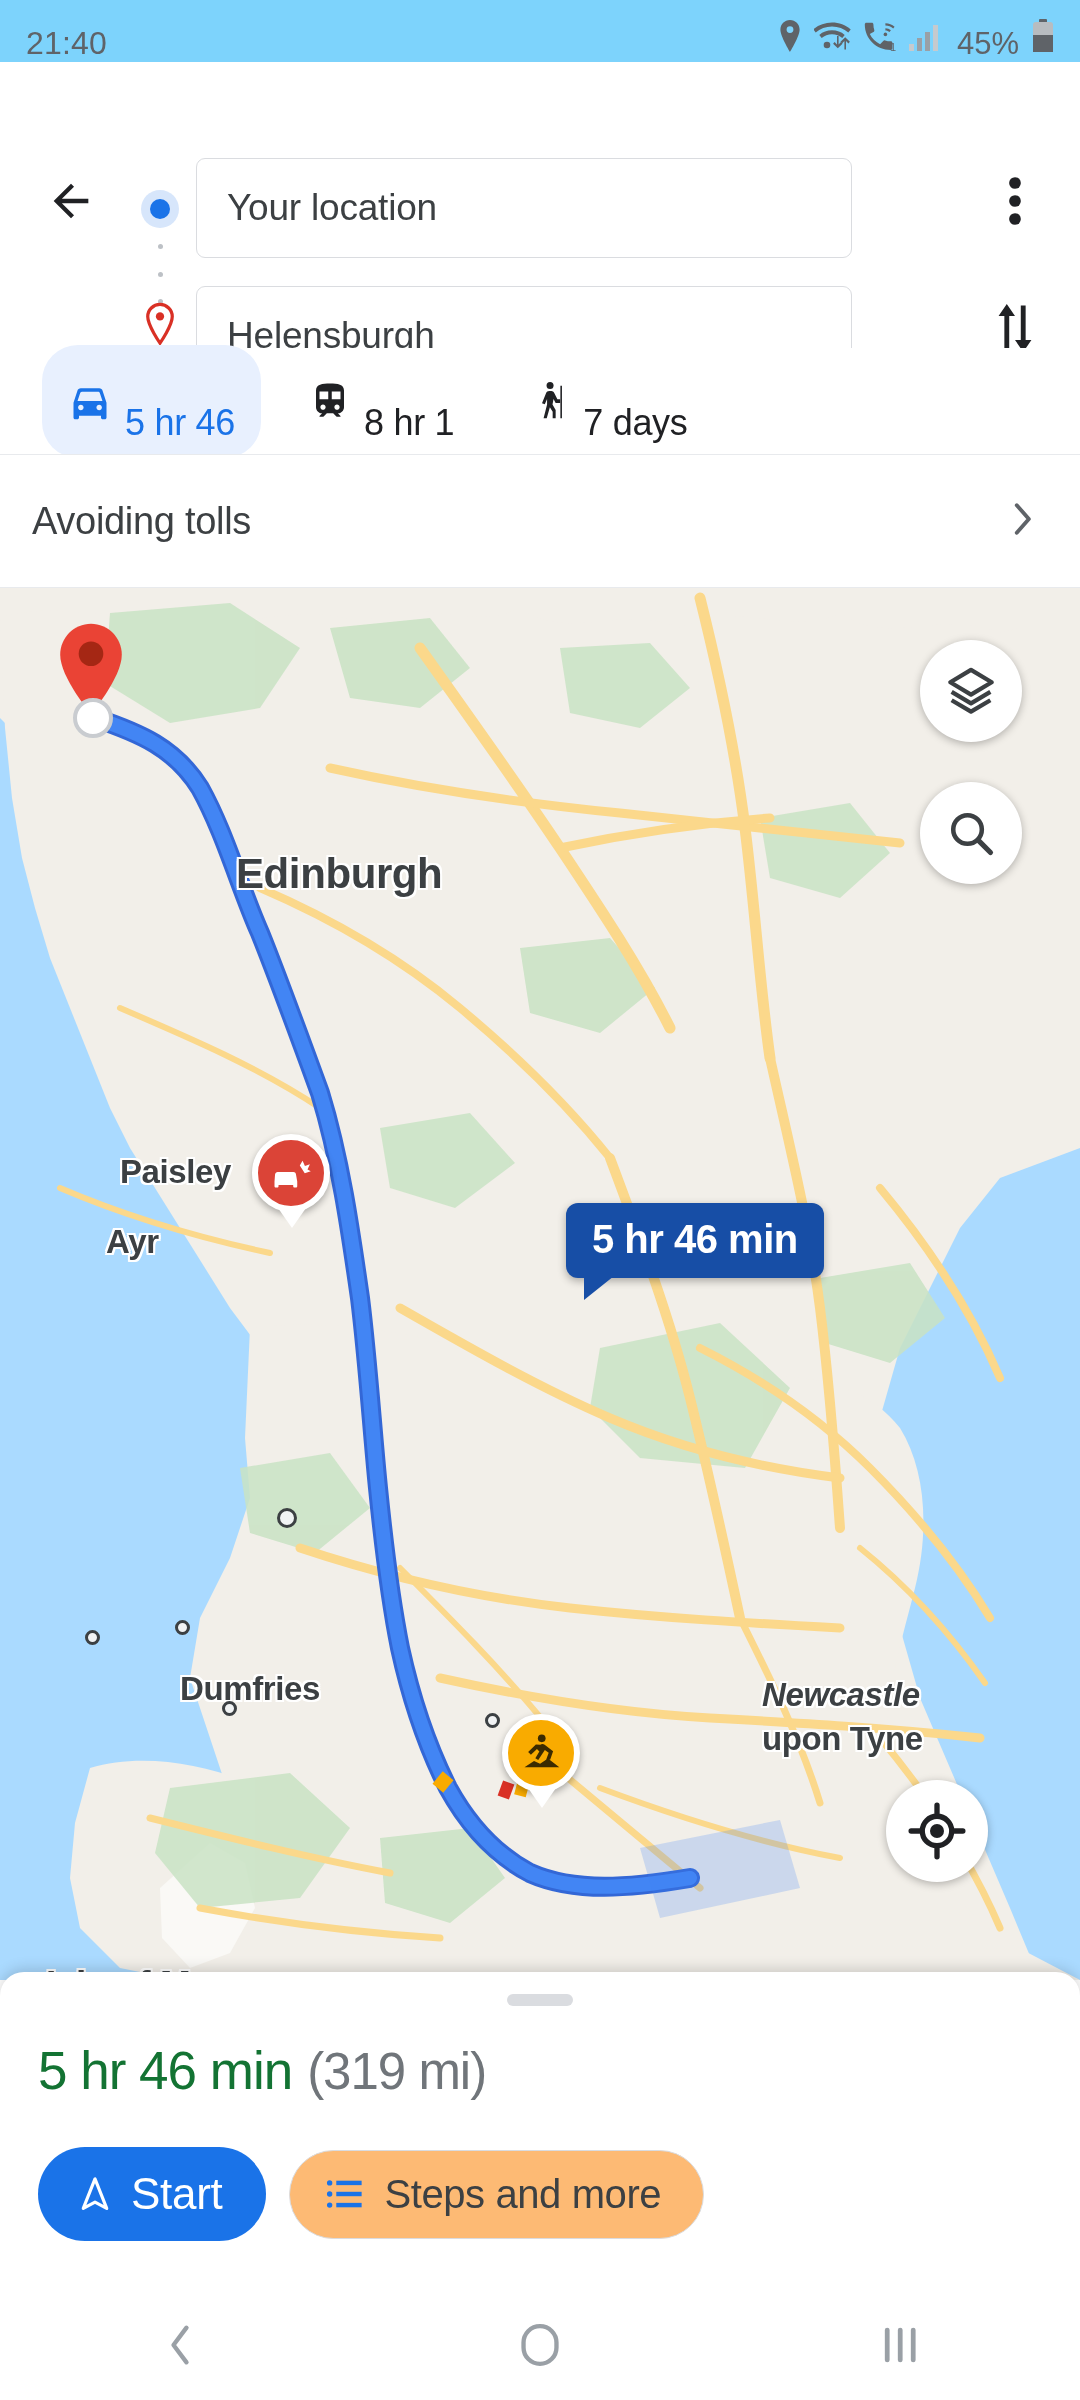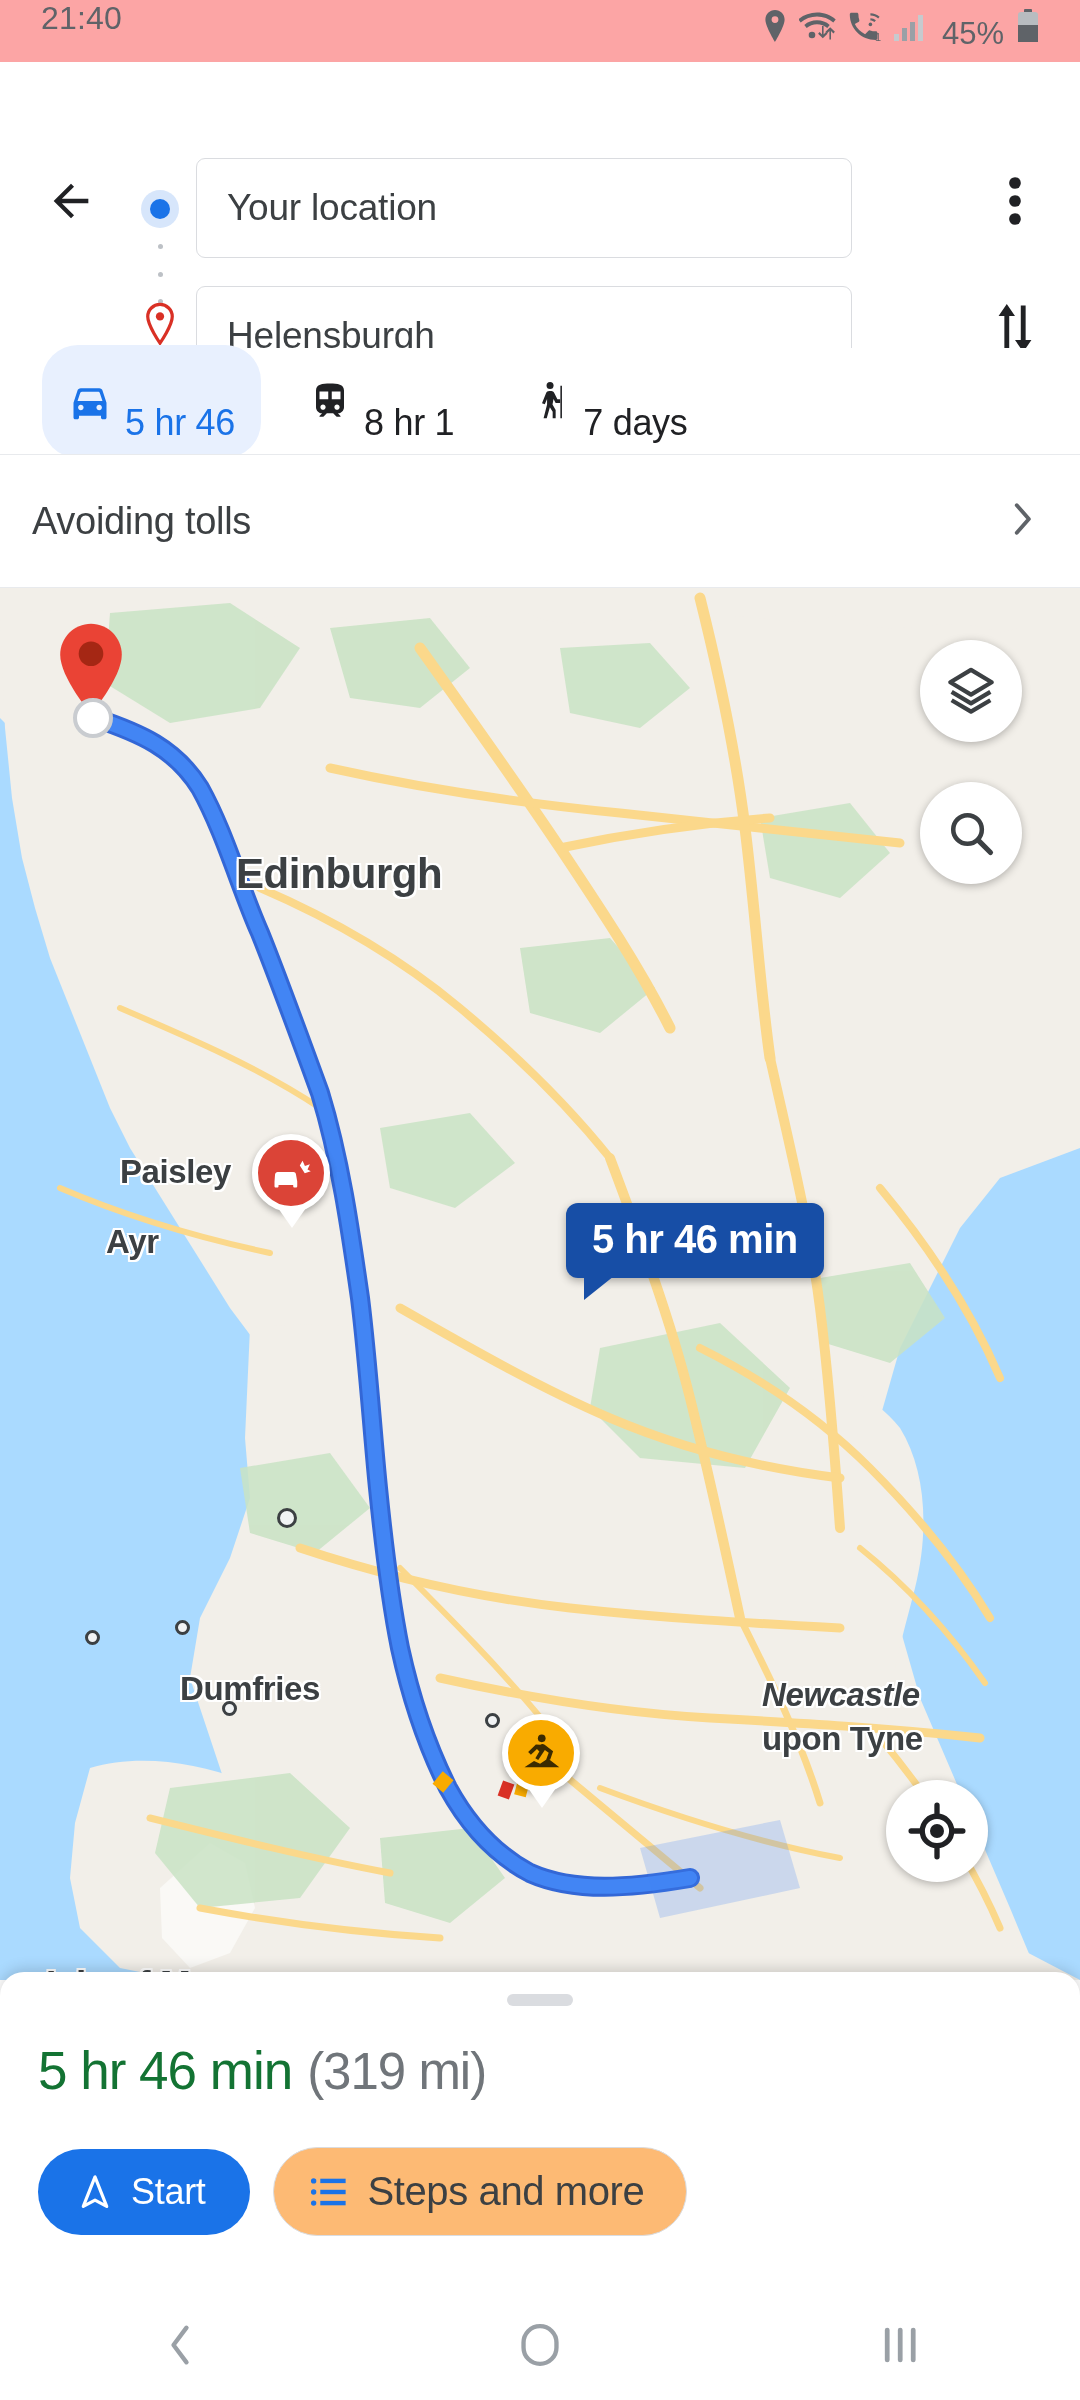--- a/index.html
+++ b/index.html
@@ -4,22 +4,22 @@
 <title>Google Maps Directions</title>
 <style>
   * { margin:0; padding:0; box-sizing:border-box; }
   html,body { width:1080px; height:2400px; background:#fff;
     font-family:"Liberation Sans", sans-serif; overflow:hidden; }
 
   #app { position:relative; width:1080px; height:2400px; background:#fff; }
 
   
   .statusbar { position:absolute; top:0; left:0; width:1080px; height:62px;
-    background:#fca5a5; display:flex; align-items:flex-start;
-    padding:0 41px; z-index:60; }
+    background:#7dd3fc; display:flex; align-items:flex-end;
+    padding:0 26px; z-index:60; }
   .sb-clock { font-size:32px; color:#5f6368; letter-spacing:.2px; }
   .sb-right { margin-left:auto; display:flex; align-items:center; gap:11px; }
   .sb-icon { display:flex; align-items:center; color:#5f6368; }
   .sb-batt-txt { font-size:31px; color:#5f6368; margin:16px 2px 0 6px; }
 
   
   .header { position:absolute; top:62px; left:0; width:1080px; height:258px;
     background:#fff; z-index:50; }
   .back-btn { position:absolute; left:40px; top:108px; width:62px; height:62px;
     display:flex; align-items:center; justify-content:center; cursor:pointer; }
@@ -109,21 +109,21 @@
   .grabber { position:absolute; top:22px; left:50%; transform:translateX(-50%);
     width:66px; height:12px; border-radius:6px; background:#dadce0; cursor:grab; }
   .summary { position:absolute; top:68px; left:38px; display:flex;
     align-items:baseline; gap:15px; }
   .sum-dur { font-size:53px; color:#137333; letter-spacing:-1px; }
   .sum-dist { font-size:51px; color:#70757a; letter-spacing:-1px; }
   .actions { position:absolute; top:175px; left:38px; display:flex;
     align-items:center; gap:23px; }
   .btn-start { display:flex; align-items:center; gap:17px; background:#1a73e8;
     border-radius:50px; padding:22px 44px 22px 38px; cursor:pointer; }
-  .btn-start-lbl { font-size:36px; color:#fff; letter-spacing:-.3px; }
+  .btn-start-lbl { font-size:44px; color:#fff; letter-spacing:-.3px; }
   .btn-steps { display:flex; align-items:center; gap:20px; background:#fdba74;
     border:1px solid #dadce0; border-radius:50px; padding:21px 42px 21px 36px;
     cursor:pointer; }
   .btn-steps-lbl { font-size:40px; color:#3c4043; letter-spacing:-.4px; }
 
   
   .navbar { position:absolute; bottom:0; left:0; width:1080px; height:110px;
     background:#fff; display:flex; align-items:center; z-index:70; }
   .navkey { flex:1; display:flex; align-items:center; justify-content:center;
     height:110px; cursor:pointer; }

